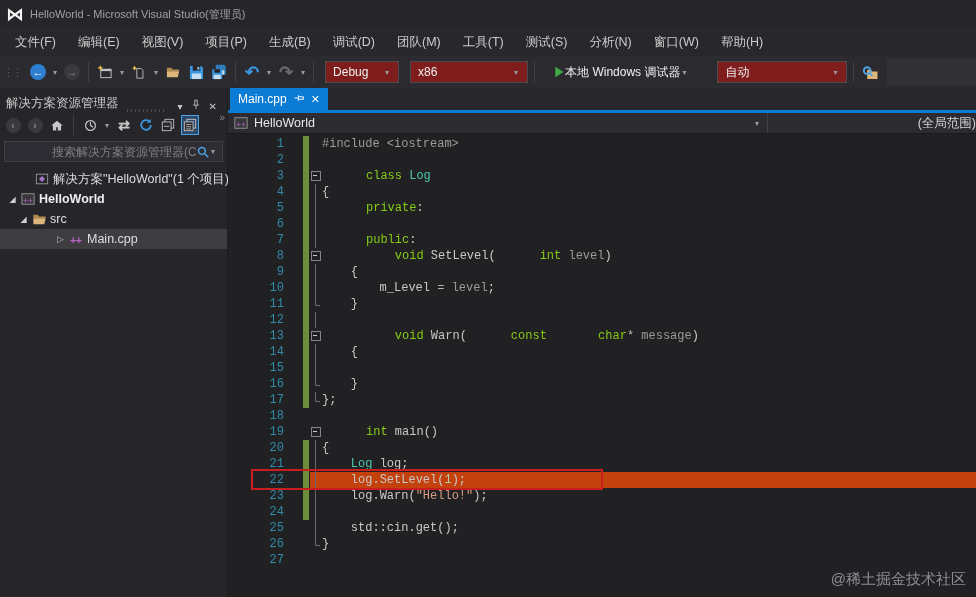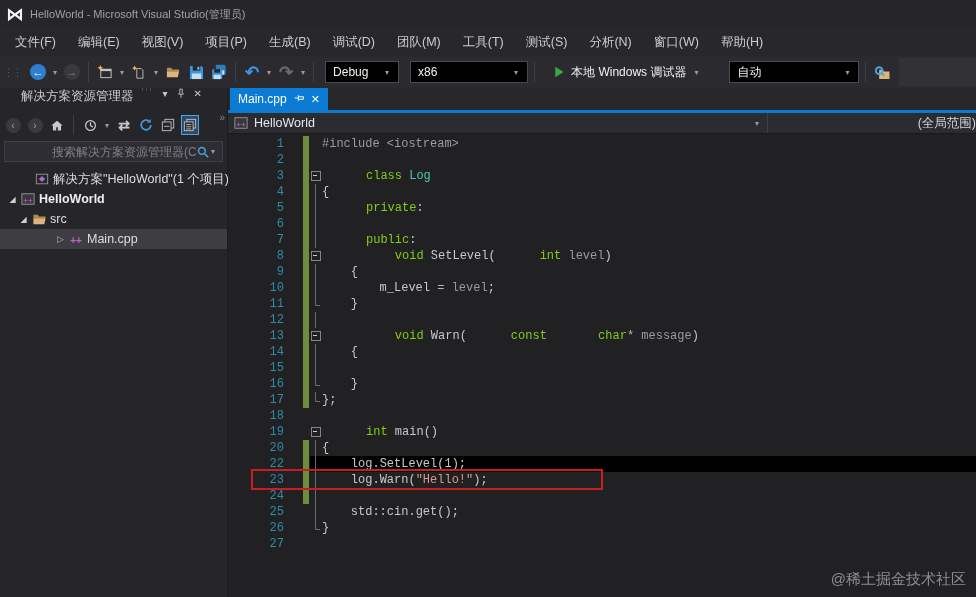--- a/index.html
+++ b/index.html
@@ -25,37 +25,37 @@
   .grip { color:#55555B; font-size:11px; letter-spacing:-2px; margin-right:4px; }
   .tbtn { display:flex; align-items:center; justify-content:center; min-width:20px; height:24px; }
   .tsep { width:1px; height:20px; background:#3F3F46; margin:0 3px; }
   .arr { color:#9A9AA0; font-size:8px; padding:0 2px; }
   .circ { width:16px; height:16px; border-radius:50%; display:flex; align-items:center;
           justify-content:center; font-size:11px; font-weight:bold; color:#FFF; }
   .circ.blue { background:#2F7FD0; }
   .circ.grey { background:#3A3A3E; color:#8A8A8E; }
   .undo-g { color:#3A96DD; font-size:17px; font-weight:bold; line-height:1; }
   .redo-g { color:#6A6A70; font-size:17px; font-weight:bold; line-height:1; }
-  .combo { display:flex; align-items:center; height:22px; background:#000000;
+  .combo { display:flex; align-items:center; height:22px; background:#7f1d1d;
            border:1px solid #4A4A52; color:#F1F1F1; font-size:12px; padding:0 7px; }
   .combo .arr { margin-left:auto; padding-left:8px; }
   .combo.w-debug { width:74px; margin-left:5px; }
   .combo.w-x86  { width:118px; margin-left:8px; }
   .combo.w-auto { width:130px; margin-left:20px; }
-  .run-group { display:flex; align-items:center; gap:6px; padding:0 6px; height:24px;
+  .run-group { display:flex; align-items:center; padding:0 6px; height:24px;
                color:#F1F1F1; margin-left:6px; }
   .tool-strip-space { flex:1; height:28px; background:#313136; margin-left:4px; align-self:center; }
 
   
   .main { position:absolute; left:0; top:88px; right:0; bottom:0; }
 
   
   .sidebar { position:absolute; left:0; top:0; width:228px; bottom:0; background:#26262A;
              border-right:1px solid #1C1C1F; }
-  .sb-header { height:24px; display:flex; align-items:flex-start; padding:0 21px; }
+  .sb-header { height:24px; display:flex; align-items:flex-end; padding:0 6px; }
   .sb-title { color:#CCCCCC; font-size:12.5px; white-space:nowrap; }
   .sb-grip { flex:1; height:3px; margin:0 8px;
              background:repeating-linear-gradient(90deg,#4A4A50 0 1px,transparent 1px 4px); }
   .sb-hicon { color:#C8C8C8; font-size:10px; padding:0 4px; }
   .sb-tools { height:26px; display:flex; align-items:center; gap:4px; padding:0 4px; position:relative; }
   .sb-tbtn { display:flex; align-items:center; justify-content:center; min-width:18px; height:20px; }
   .sync-g { color:#C8C8C8; font-size:14px; font-weight:bold; }
   .hl-box { border:1px solid #4FA3E3; background:#2E4A6B; }
   .sb-overflow { position:absolute; right:2px; top:0; color:#8A8A8E; font-size:10px; }
   .sb-search { margin:3px 4px; height:21px; background:#2D2D33; border:1px solid #3F3F46;
@@ -99,21 +99,21 @@
   .chbar { position:absolute; left:19px; top:0; bottom:0; width:6px; background:#6C8E3B; }
   .fold { width:12px; position:relative; flex:none; }
   .fold.start::before { content:""; position:absolute; left:1px; top:3px; width:8px; height:8px;
                         border:1px solid #848488; background:#212124; }
   .fold.start::after { content:""; position:absolute; left:3px; top:7px; width:4px; height:1px;
                        background:#C8C8C8; }
   .fold.mid::before { content:""; position:absolute; left:5px; top:0; bottom:0; width:1px; background:#6A6A6E; }
   .fold.end::before { content:""; position:absolute; left:5px; top:0; height:9px; width:1px; background:#6A6A6E; }
   .fold.end::after  { content:""; position:absolute; left:5px; top:9px; width:5px; height:1px; background:#6A6A6E; }
   .code { flex:1; white-space:pre; color:#C8C8C8; }
-  .crow.current .fold, .crow.current .code { background:#000000; }
+  .crow.current .fold, .crow.current .code { background:#c2410c; }
   .t-kw { color:#84cc16;margin-left:44px; } .t-ty { color:#4EC9B0; } .t-id { color:#C8C8C8; }
   .t-pl { color:#C8C8C8; } .t-pr { color:#9A9A9A; } .t-pp { color:#9B9B9B;margin-top:43px; }
   .t-str{ color:#D69D85; } .t-num{ color:#B5CEA8; } .t-op { color:#B4B4B4; }
   .annotation-box { position:absolute; left:23px; width:352px; height:21px;
                     border:2px solid #C71F1F; pointer-events:none; z-index:5; }
 
   .watermark { position:absolute; right:10px; bottom:8px; color:#8E8E92; font-size:15px; }
 </style>
 </head>
 <body>
@@ -519,20 +519,28 @@
               <span class="code"><span class="t-kw">int</span><span class="t-pl"> </span><span class="t-id">main</span><span class="t-pl">()</span></span>
             </div>
             <div class="crow">
               <span class="ln">20</span>
               <span class="gap">
                 <span class="chbar"></span>
               </span>
               <span class="fold mid"></span>
               <span class="code"><span class="t-pl">{</span></span>
             </div>
+            <div class="crow">
+              <span class="ln">21</span>
+              <span class="gap">
+                <span class="chbar"></span>
+              </span>
+              <span class="fold mid"></span>
+              <span class="code"><span class="t-pl">    </span><span class="t-ty">Log</span><span class="t-pl"> </span><span class="t-id">log</span><span class="t-pl">;</span></span>
+            </div>
             <div class="crow current">
               <span class="ln">22</span>
               <span class="gap">
                 <span class="chbar"></span>
               </span>
               <span class="fold mid"></span>
               <span class="code"><span class="t-pl">    </span><span class="t-id">log</span><span class="t-pl">.</span><span class="t-id">SetLevel</span><span class="t-pl">(</span><span class="t-num">1</span><span class="t-pl">);</span></span>
             </div>
             <div class="crow">
               <span class="ln">23</span>

